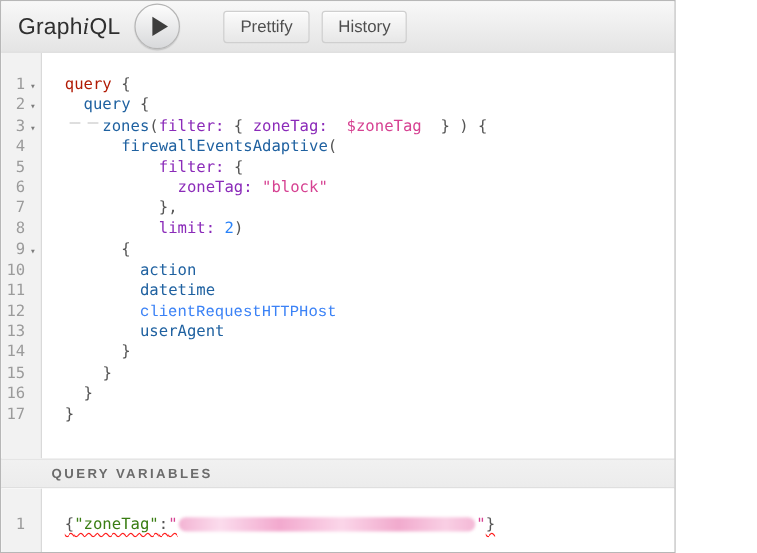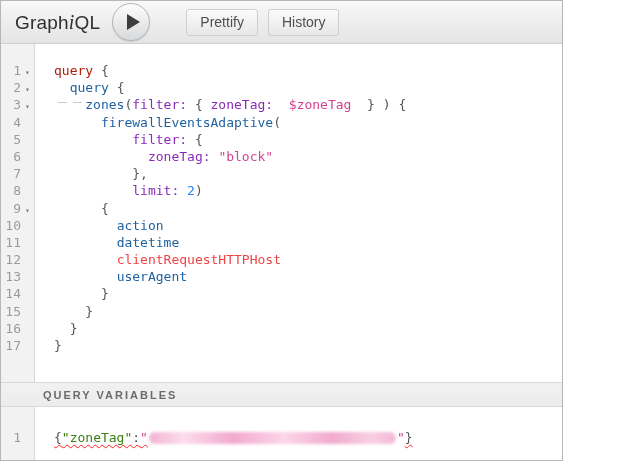--- a/index.html
+++ b/index.html
@@ -128,21 +128,21 @@
           <span class="lt"><span>        </span><span style="color: rgb(31, 97, 160);">action</span></span>
         </div>
         <div class="cm-line">
           <span class="ln">11</span>
           <span class="fold"></span>
           <span class="lt"><span>        </span><span style="color: rgb(31, 97, 160);">datetime</span></span>
         </div>
         <div class="cm-line">
           <span class="ln">12</span>
           <span class="fold"></span>
-          <span class="lt"><span>        </span><span style="color: #ef4444;">clientRequestHTTPHost</span></span>
+          <span class="lt"><span>        </span><span style="color: #3b82f6; font-family: Liberation Mono, monospace;">clientRequestHTTPHost</span></span>
         </div>
         <div class="cm-line">
           <span class="ln">13</span>
           <span class="fold"></span>
           <span class="lt"><span>        </span><span style="color: rgb(31, 97, 160);">userAgent</span></span>
         </div>
         <div class="cm-line">
           <span class="ln">14</span>
           <span class="fold"></span>
           <span class="lt"><span>      </span><span style="color: rgb(85, 85, 85);">}</span></span>

